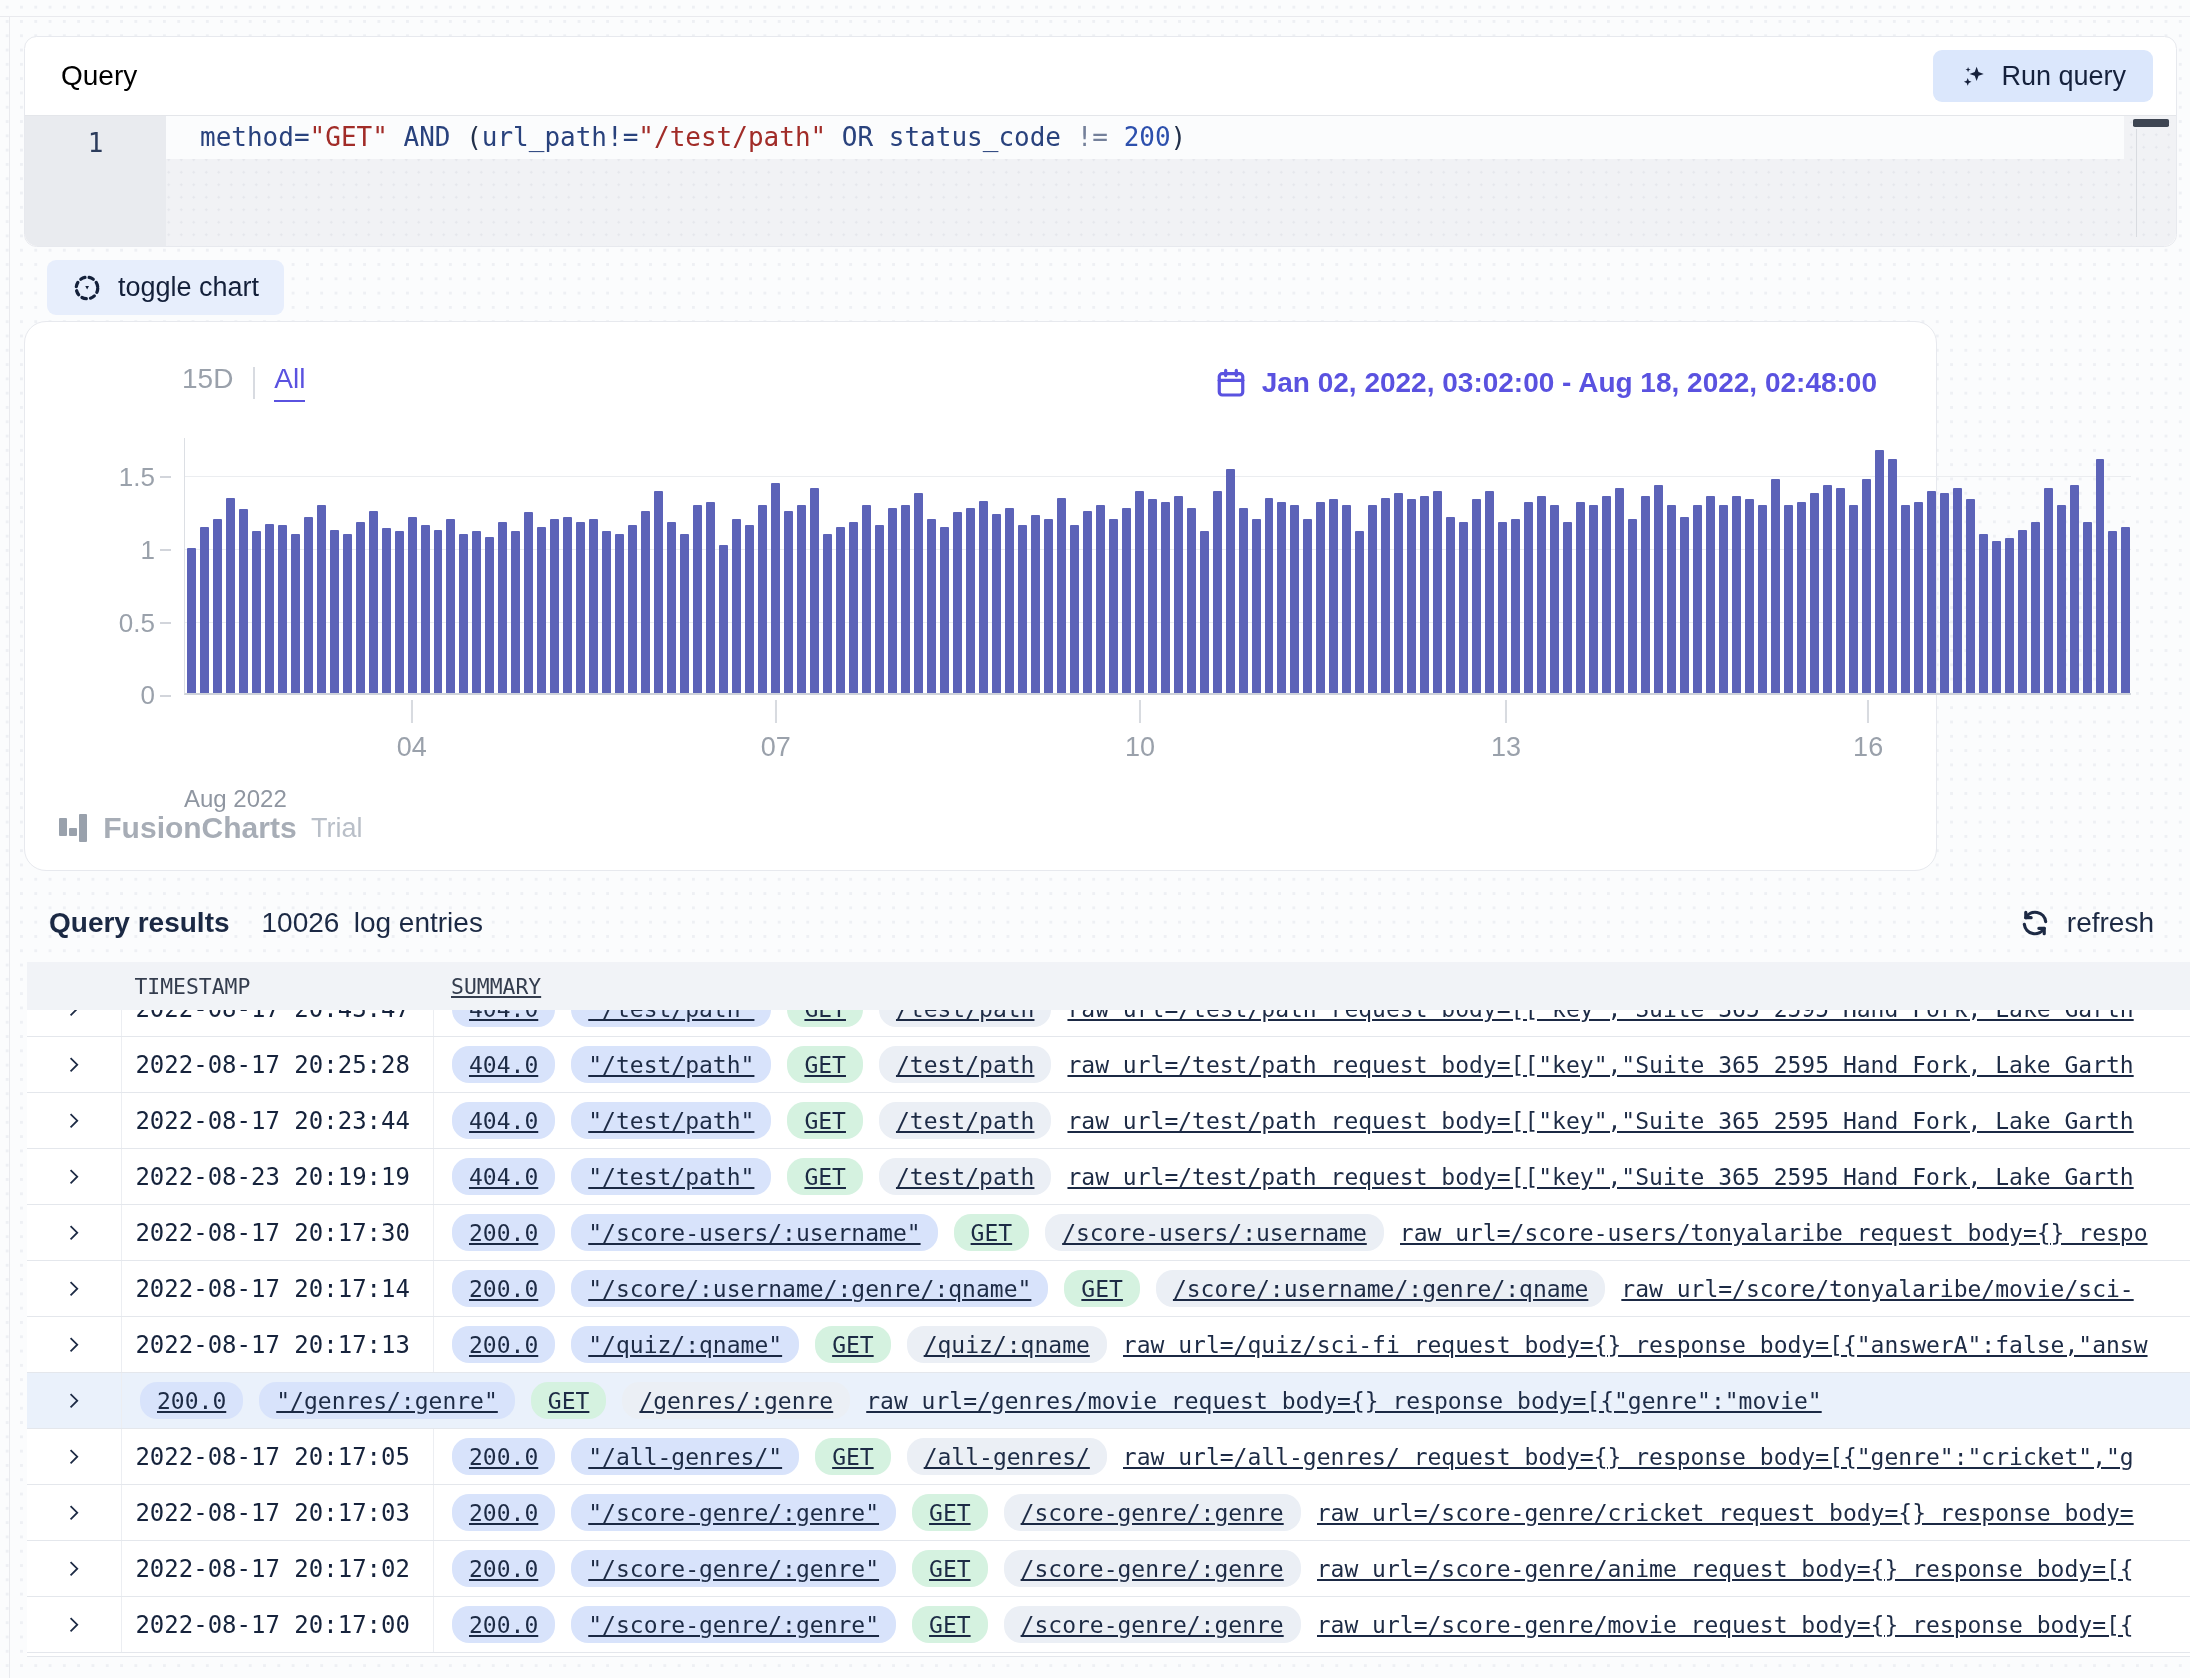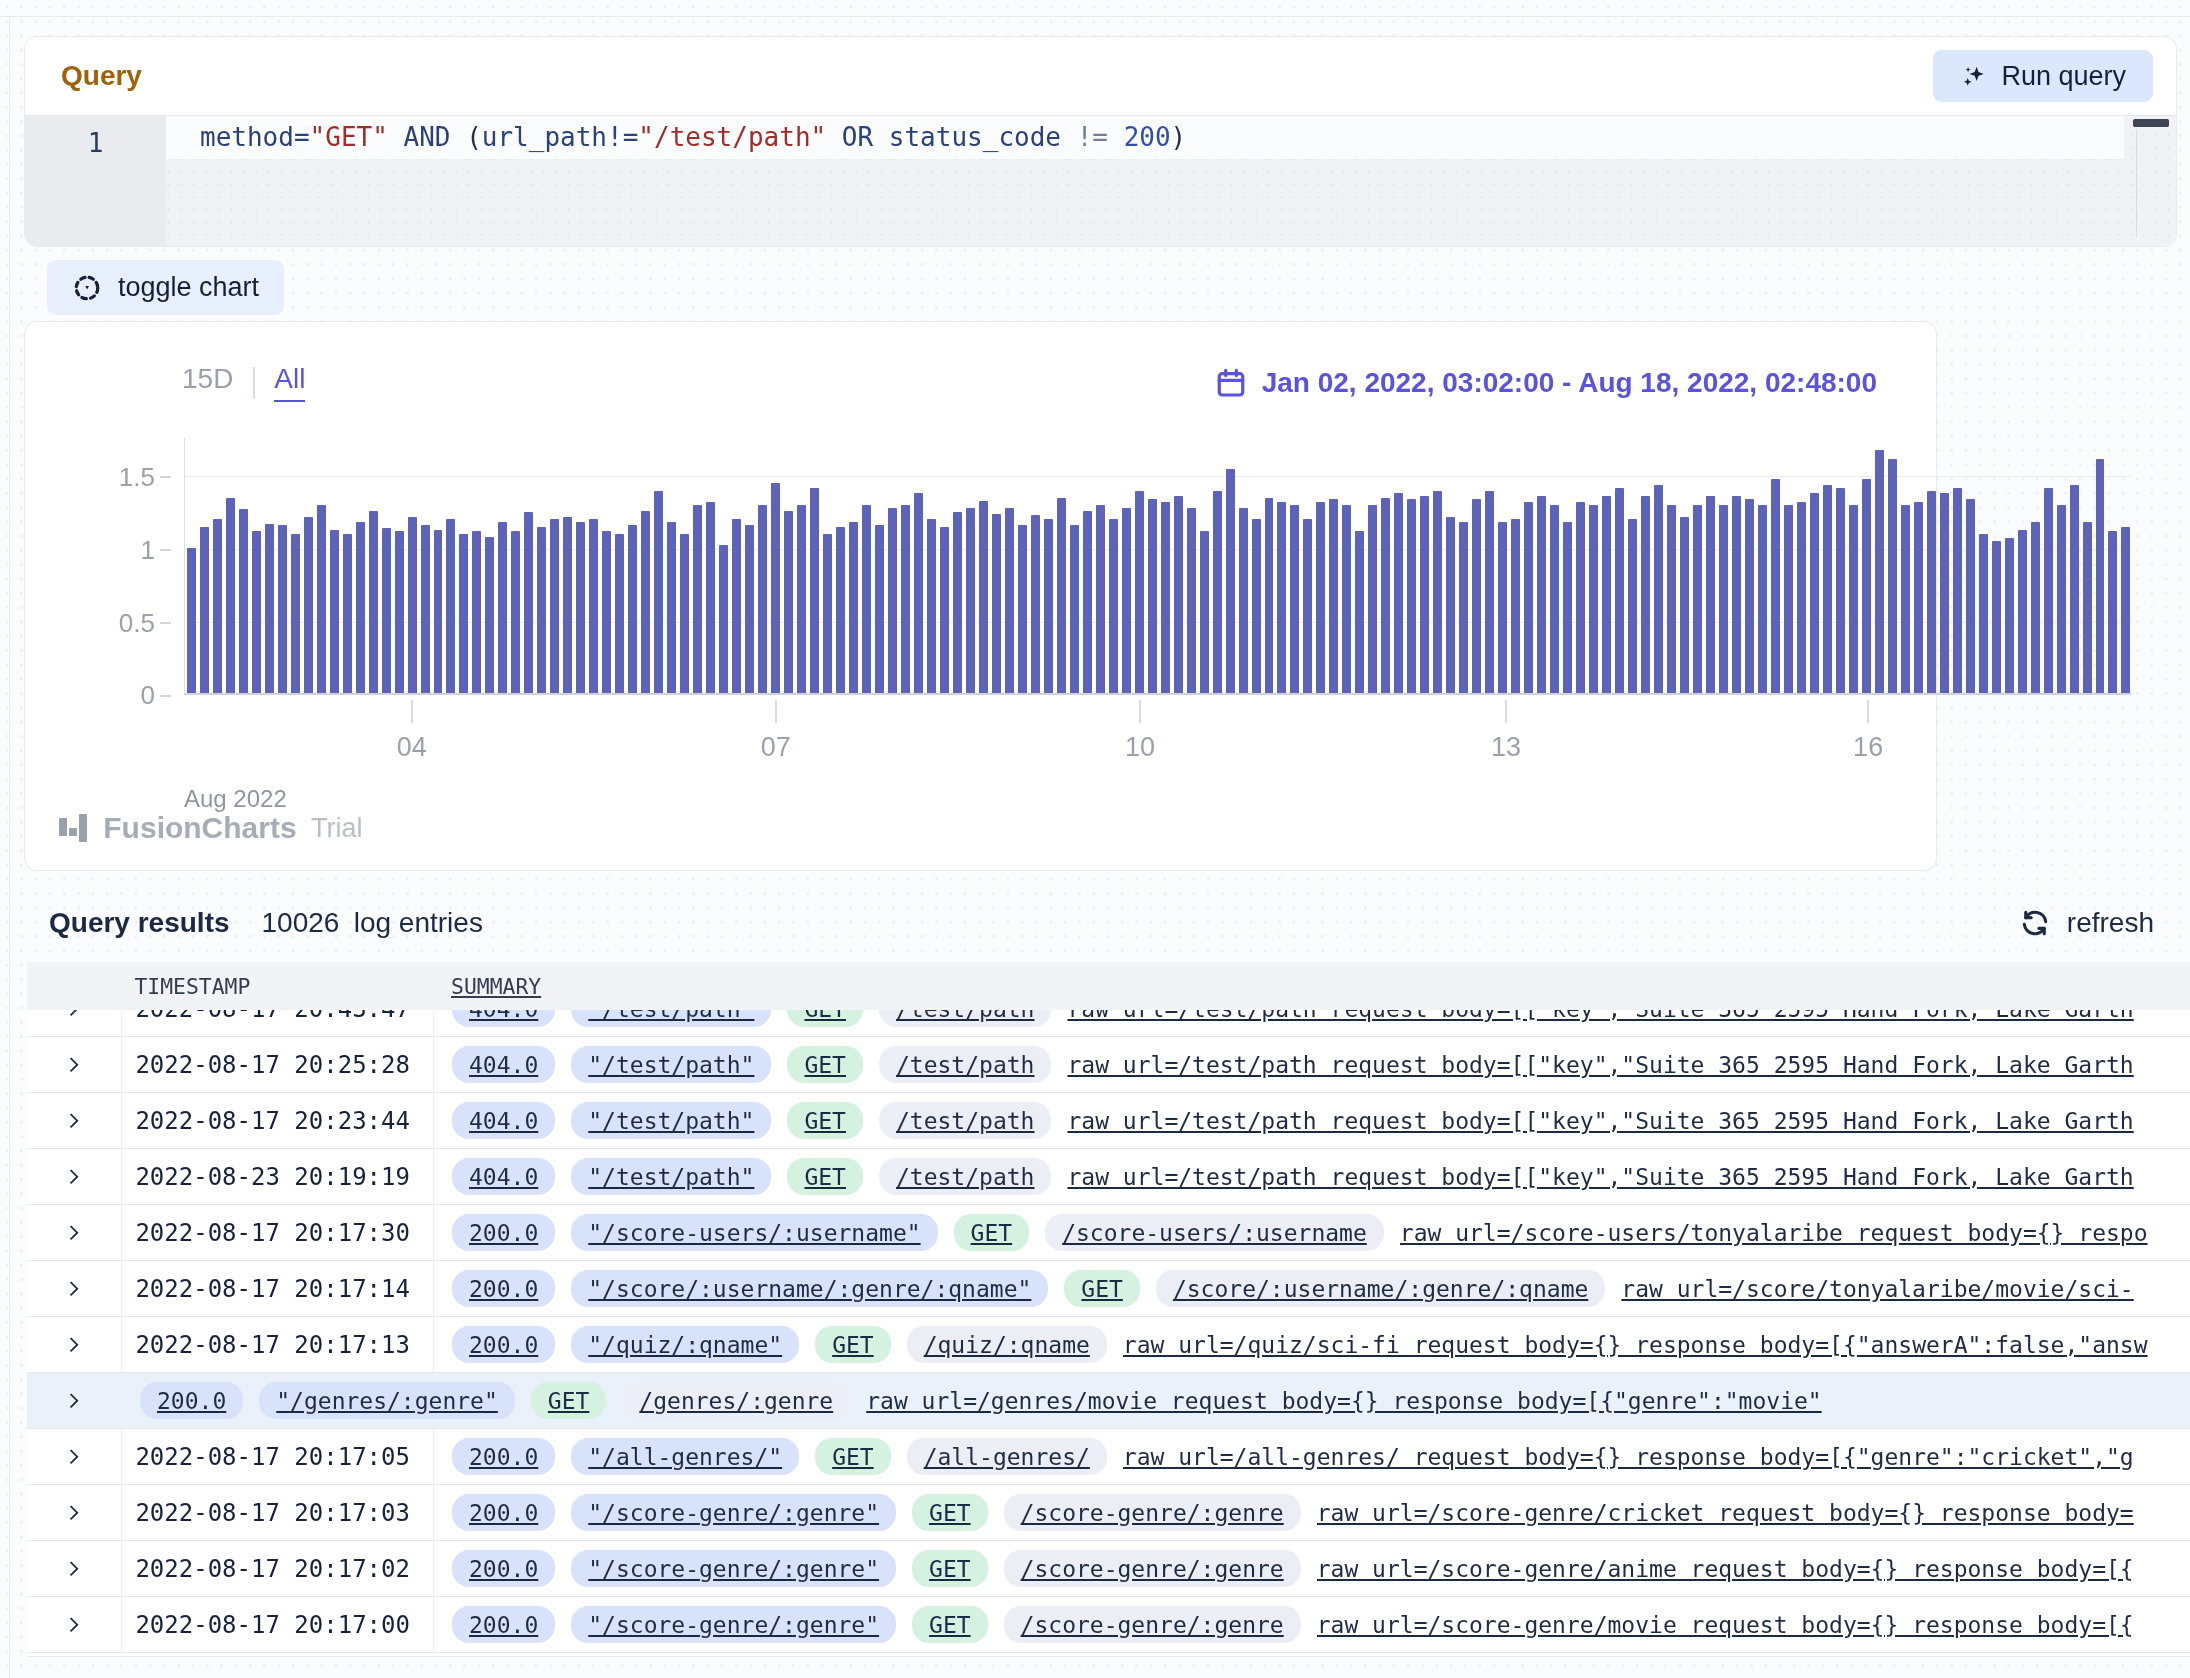--- a/index.html
+++ b/index.html
@@ -13,21 +13,21 @@
     background-size: 14.3px 14.3px;
   }
   .hairline-top { position:absolute; left:0; top:16px; width:100%; height:0.9px; background:#e9eaee; }
   .hairline-left { position:absolute; left:9px; top:16px; width:0.9px; bottom:0; background:#e9eaee; }
 
   .panel { position:absolute; background:#fff; border:0.9px solid #e7e9ee; border-radius:12.5px; }
 
   
   .query-panel { left:24px; top:36px; width:2153px; height:211px; }
   .qp-header { height:78px; display:flex; align-items:center; justify-content:space-between; padding:0 23px 0 36px; }
-  .qp-title { font-size:28px; color:#a16207;font-weight:bold; }
+  .qp-title { font-size:28px; color:#000000; }
   .run-btn { display:inline-flex; align-items:center; gap:12.5px; background:#dbe7fc; border:none; cursor:pointer;
     border-radius:9px; height:52px; padding:0 27px; font-family:"Liberation Sans",sans-serif;
     font-size:27px; font-weight:500; color:#15213c; }
   .editor { position:relative; height:131px; border-top:0.9px solid #e4e6ea; border-radius:0 0 12.5px 12.5px;
     overflow:hidden; display:flex;
     background-color:#f1f2f5;
     background-image: radial-gradient(circle, #e4e6eb 1.2px, transparent 1.2px); background-size:12.5px 12.5px; }
   .gutter { width:141px; background:#e9ebef; font-family:"DejaVu Sans Mono",monospace; font-size:26px;
     color:#2c3c5c; text-align:center; padding-top:7.1px; line-height:41px; }
   .code-area { flex:1; position:relative; }
@@ -37,21 +37,21 @@
   .tok-num { color:#2d50ad; } .tok-punct,.tok-plain { color:#22304a; }
   .editor-track { position:absolute; top:12.5px; bottom:9px; right:39px; width:0.9px; background:#d8dbe0; }
   .editor-thumb { position:absolute; top:2.7px; right:7.1px; width:36px; height:8px; background:#3e4552; border-radius:1.8px; }
 
   
   .toggle-chart-btn { position:absolute; left:47px; top:260px; height:55px; display:inline-flex; align-items:center;
     gap:16px; background:#e7eefc; border:none; border-radius:9px; padding:0 25px; cursor:pointer;
     font-family:"Liberation Sans",sans-serif; font-size:27px; color:#14203a; }
 
   
-  .chart-panel { left:24px; top:321px; width:1913px; height:550px; }
+  .chart-panel { left:24px; top:321px; width:1913px; height:550px;border-radius:22px; }
   .chart-toolbar { position:absolute; top:41px; left:157px; right:59px; display:flex; justify-content:space-between; align-items:center; }
   .range-group { display:flex; align-items:center; gap:19.6px; }
   .range-opt { font-size:28px; color:#9aa1ab; cursor:pointer; padding-bottom:5.3px; border-bottom:2.7px solid transparent; }
   .range-opt.active { color:#5a52e0; border-bottom-color:#5a52e0; font-weight:500; }
   .range-divider { width:1.8px; height:32px; background:#d8dbe1; }
   .date-range { display:flex; align-items:center; gap:14.3px; color:#5a52e0; font-weight:700; font-size:28px; }
 
   .plot { position:absolute; left:159px; top:116px; width:1947px; height:257px;
     border-left:1.8px solid #dcdfe4; border-bottom:2.7px solid #ced2d9; }
   .gridline { position:absolute; left:0; width:100%; height:0.9px; background:#ebedf0; }

